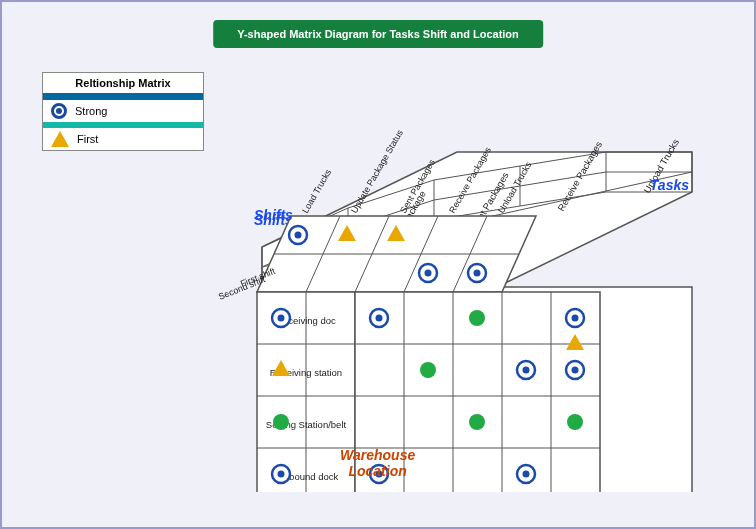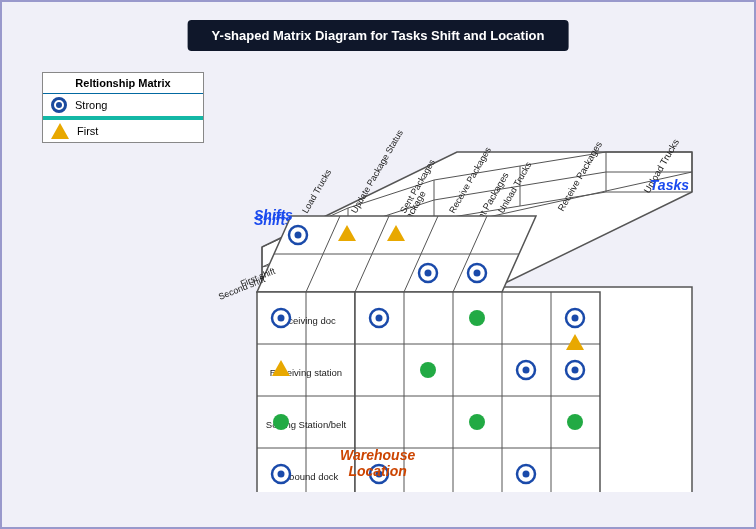--- a/index.html
+++ b/index.html
@@ -11,49 +11,49 @@
       position: relative;
       overflow: hidden;
       border: 2px solid #9999cc;
     }
 
     .title-box {
       position: absolute;
       top: 18px;
       left: 50%;
       transform: translateX(-50%);
-      background: #0f172a;
+      background: #15803d;
       color: white;
       padding: 8px 24px;
-      font-size: 13px;
+      font-size: 11px;
       font-weight: bold;
       border-radius: 4px;
       white-space: nowrap;
     }
 
     .legend {
       position: absolute;
       top: 70px;
       left: 40px;
       border: 1px solid #888;
       background: white;
       font-size: 11px;
     }
     .legend-title {
       text-align: center;
       padding: 4px 8px;
-      border-bottom: 1px solid #0369a1;
+      border-bottom: 7px solid #0369a1;
       font-weight: bold;
       font-size: 11px;
     }
     .legend-row {
       display: flex;
       align-items: center;
       padding: 3px 8px;
-      border-bottom: 4px solid #14b8a6;
+      border-bottom: 6px solid #14b8a6;
       gap: 8px;
       min-width: 160px;
     }
     .legend-row:last-child { border-bottom: none; }
 
     .symbol-strong {
       width: 16px; height: 16px;
       border-radius: 50%;
       background: white;
       border: 3px solid #1a4a9e;

